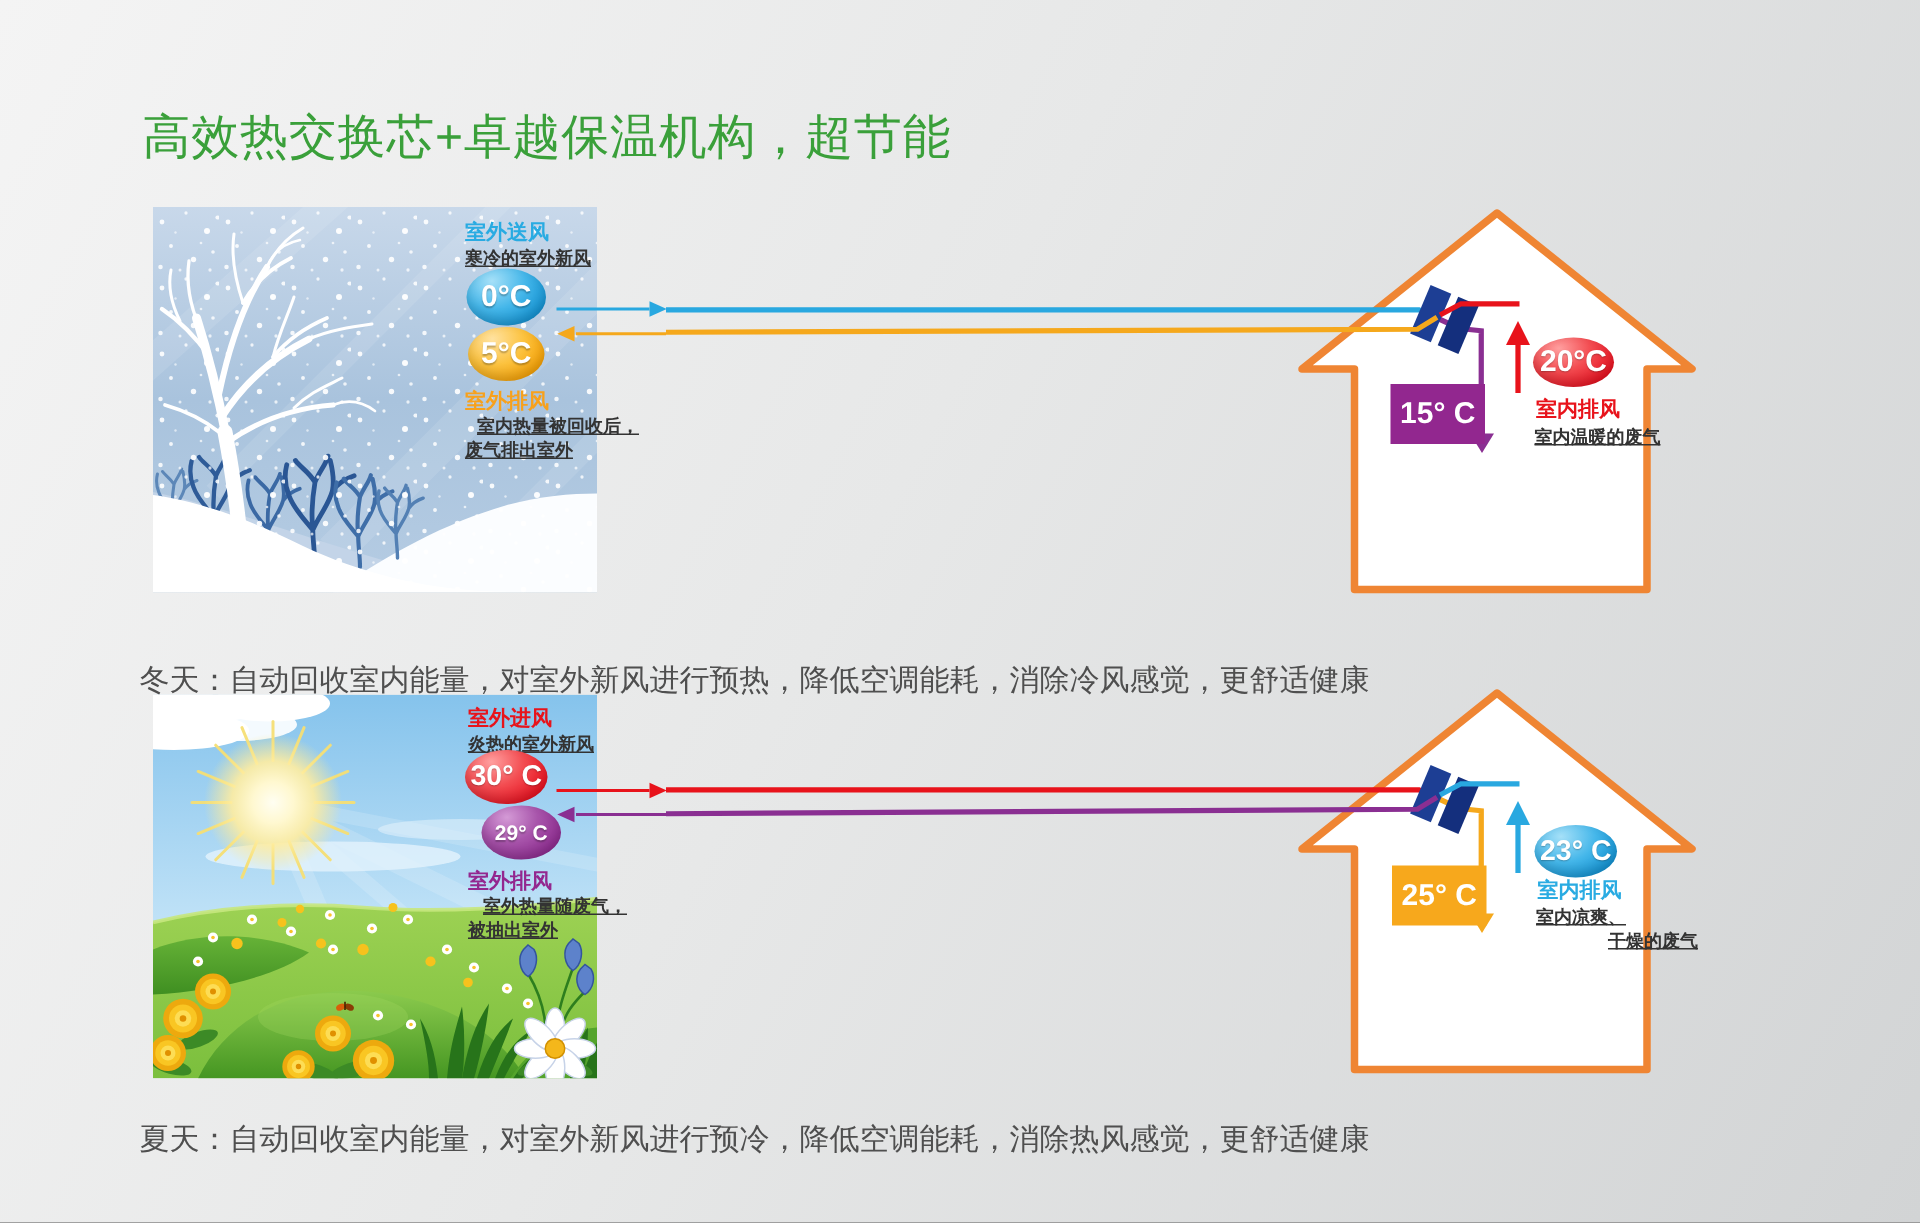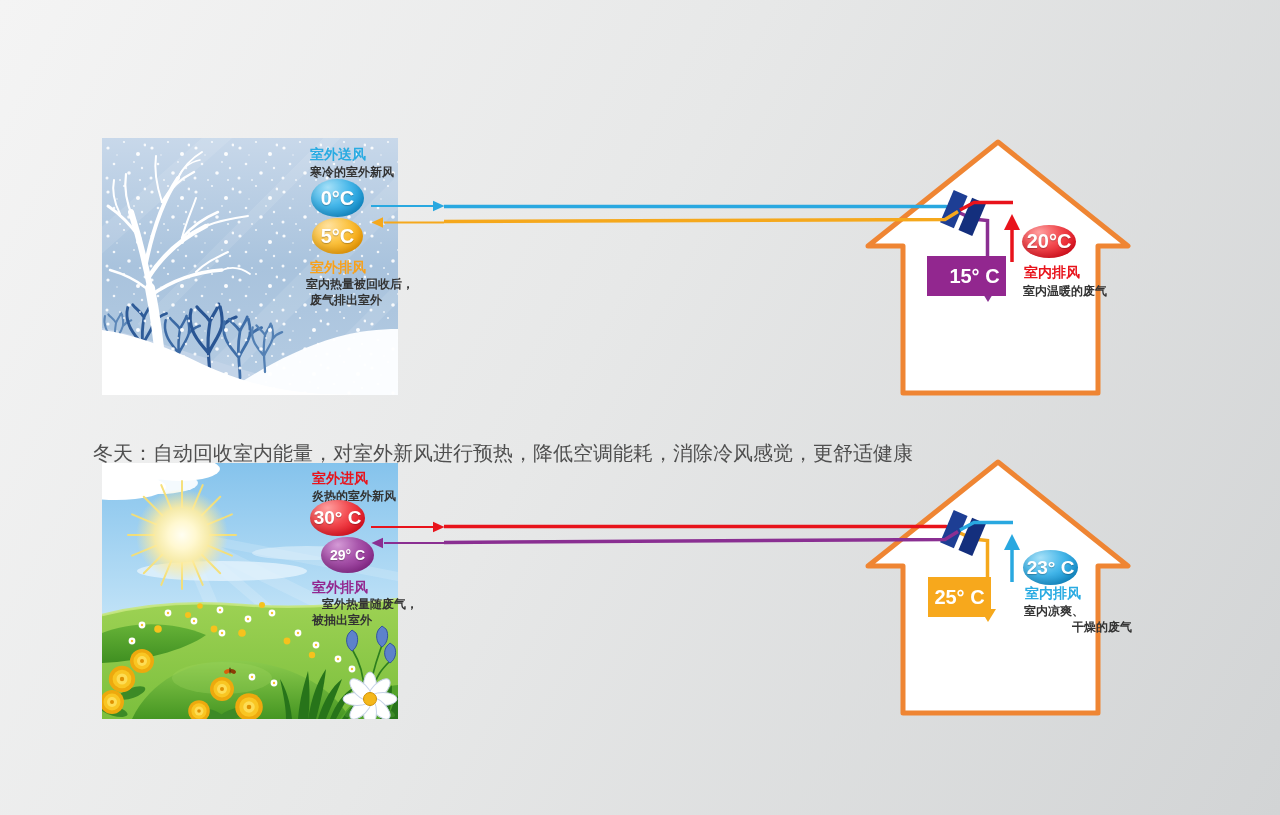--- a/index.html
+++ b/index.html
@@ -5,35 +5,36 @@
 html,body{margin:0;padding:0;background:#888;}
 .page{position:relative;width:1280px;height:815px;overflow:hidden;font-family:"Liberation Sans",sans-serif;
   background:linear-gradient(118deg,#f4f4f4 0%,#e7e8e8 45%,#d2d4d5 100%);}
 #title{position:absolute;left:95px;top:70px;font-size:32px;font-weight:normal;color:#3aa03a;letter-spacing:0.5px;}
 .scene{position:absolute;width:296px;overflow:hidden;}
 #winterScene{left:102px;top:138px;height:257px;}
 #summerScene{left:102px;top:463px;height:256px;}
 #diagram{position:absolute;left:0;top:0;}
 .lbl{position:absolute;font-weight:bold;white-space:nowrap;}
 .f14{font-size:14px;text-align:right;}
-.f12{font-size:12px;color:#333;}
+.f12{font-size:12px;color:#333;text-decoration:underline;}
 .caption{position:absolute;font-size:20px;color:#4f4f4f;white-space:nowrap;}
 .oval{position:absolute;border-radius:50%;color:#fff;font-weight:bold;display:flex;align-items:center;justify-content:center;text-shadow:0 1px 1px rgba(0,0,0,.25);box-shadow:inset 0 -4px 8px rgba(0,0,0,.15);}
 .ovalBlue{background:radial-gradient(ellipse 110% 130% at 32% 22%, #a5e0f8 0%, #45b7ea 38%, #0f8fd0 72%, #0c7fc2 100%);}
 .ovalOrange{background:radial-gradient(ellipse 110% 130% at 32% 22%, #ffe2a0 0%, #fcc23e 38%, #f49d00 72%, #ef9400 100%);}
 .ovalRed{background:radial-gradient(ellipse 110% 130% at 32% 22%, #ff9f9f 0%, #f34d52 35%, #e60f1e 70%, #ce0712 100%);}
 .ovalPurple{background:radial-gradient(ellipse 110% 130% at 32% 22%, #d49ad6 0%, #a855ab 35%, #8d2a8f 70%, #7c1f7e 100%);}
 .rectbadge{position:absolute;color:#fff;font-weight:bold;display:flex;align-items:center;justify-content:center;font-size:20px;}
 .cBlue{color:#29abe2;}.cOrange{color:#f7a11c;}.cRed{color:#e8131b;}.cPurple{color:#93278f;}
 </style>
 </head>
 <body>
 
 <div class="page">
 
+  <div id="title">高效热交换芯+卓越保温机构，超节能</div>
 
   <div class="scene" id="winterScene">
     <svg width="296" height="257" viewBox="0 0 296 257">
       <defs>
         <linearGradient id="wsky" x1="0" y1="0" x2="0" y2="1">
           <stop offset="0" stop-color="#c8d8ea"></stop>
           <stop offset="0.5" stop-color="#a9c3dd"></stop>
           <stop offset="1" stop-color="#b5cce3"></stop>
         </linearGradient>
         <pattern id="snow1" width="44" height="44" patternUnits="userSpaceOnUse">
@@ -296,38 +297,39 @@
     <polygon points="433,521.8 433,532.2 444.5,527" fill="#e8131b"></polygon>
     <line x1="384" y1="543" x2="444" y2="543" stroke="#8a2f92" stroke-width="2"></line>
     <polygon points="383,537.8 383,548.2 371.5,543" fill="#8a2f92"></polygon>
   </svg>
 
   <div class="lbl f14 cBlue" style="left:310px;top:146px;">室外送风</div>
   <div class="lbl f12" style="left:310px;top:164px;">寒冷的室外新风</div>
   <div class="oval ovalBlue" style="left:311px;top:179px;width:53px;height:38px;font-size:20px;">0°C</div>
   <div class="oval ovalOrange" style="left:312px;top:218px;width:51px;height:36px;font-size:20px;">5°C</div>
   <div class="lbl f14 cOrange" style="left:310px;top:259px;">室外排风</div>
-  <div class="lbl f12" style="left:306px;top:276px;">室内热量被回收后，</div>
+  <div class="lbl f12" style="left:318px;top:276px;">室内热量被回收后，</div>
   <div class="lbl f12" style="left:310px;top:292px;">废气排出室外</div>
 
-  <div class="rectbadge" style="left:927px;top:256px;width:63px;height:40px;background:#92278f;padding-left:16px;">15° C</div>
+  <div class="rectbadge" style="left:927px;top:256px;width:63px;height:40px;background:#92278f;">15° C</div>
   <div class="oval ovalRed" style="left:1022px;top:225px;width:54px;height:33px;font-size:20px;">20°C</div>
   <div class="lbl f14 cRed" style="left:1024px;top:264px;">室内排风</div>
   <div class="lbl f12" style="left:1023px;top:283px;">室内温暖的废气</div>
 
   <div class="caption" style="left:93px;top:417px;margin-top:23px;">冬天：自动回收室内能量，对室外新风进行预热，降低空调能耗，消除冷风感觉，更舒适健康</div>
 
   <div class="lbl f14 cRed" style="left:312px;top:470px;">室外进风</div>
   <div class="lbl f12" style="left:312px;top:488px;">炎热的室外新风</div>
   <div class="oval ovalRed" style="left:310px;top:500px;width:55px;height:36px;font-size:19px;">30° C</div>
   <div class="oval ovalPurple" style="left:321px;top:537px;width:53px;height:36px;font-size:14px;">29° C</div>
   <div class="lbl f14 cPurple" style="left:312px;top:579px;">室外排风</div>
   <div class="lbl f12" style="left:322px;top:596px;">室外热量随废气，</div>
   <div class="lbl f12" style="left:312px;top:612px;">被抽出室外</div>
 
   <div class="rectbadge" style="left:928px;top:577px;width:63px;height:40px;background:#f7a81c;">25° C</div>
   <div class="oval ovalBlue" style="left:1023px;top:550px;width:55px;height:35px;font-size:19px;">23° C</div>
   <div class="lbl f14 cBlue" style="left:1025px;top:585px;">室内排风</div>
   <div class="lbl f12" style="left:1024px;top:603px;">室内凉爽、</div>
   <div class="lbl f12" style="left:1024px;top:619px;margin-left:48px;">干燥的废气</div>
 
+  <div class="caption" style="left:93px;top:746px;">夏天：自动回收室内能量，对室外新风进行预冷，降低空调能耗，消除热风感觉，更舒适健康</div>
 
 </div>
 
 </body></html>

